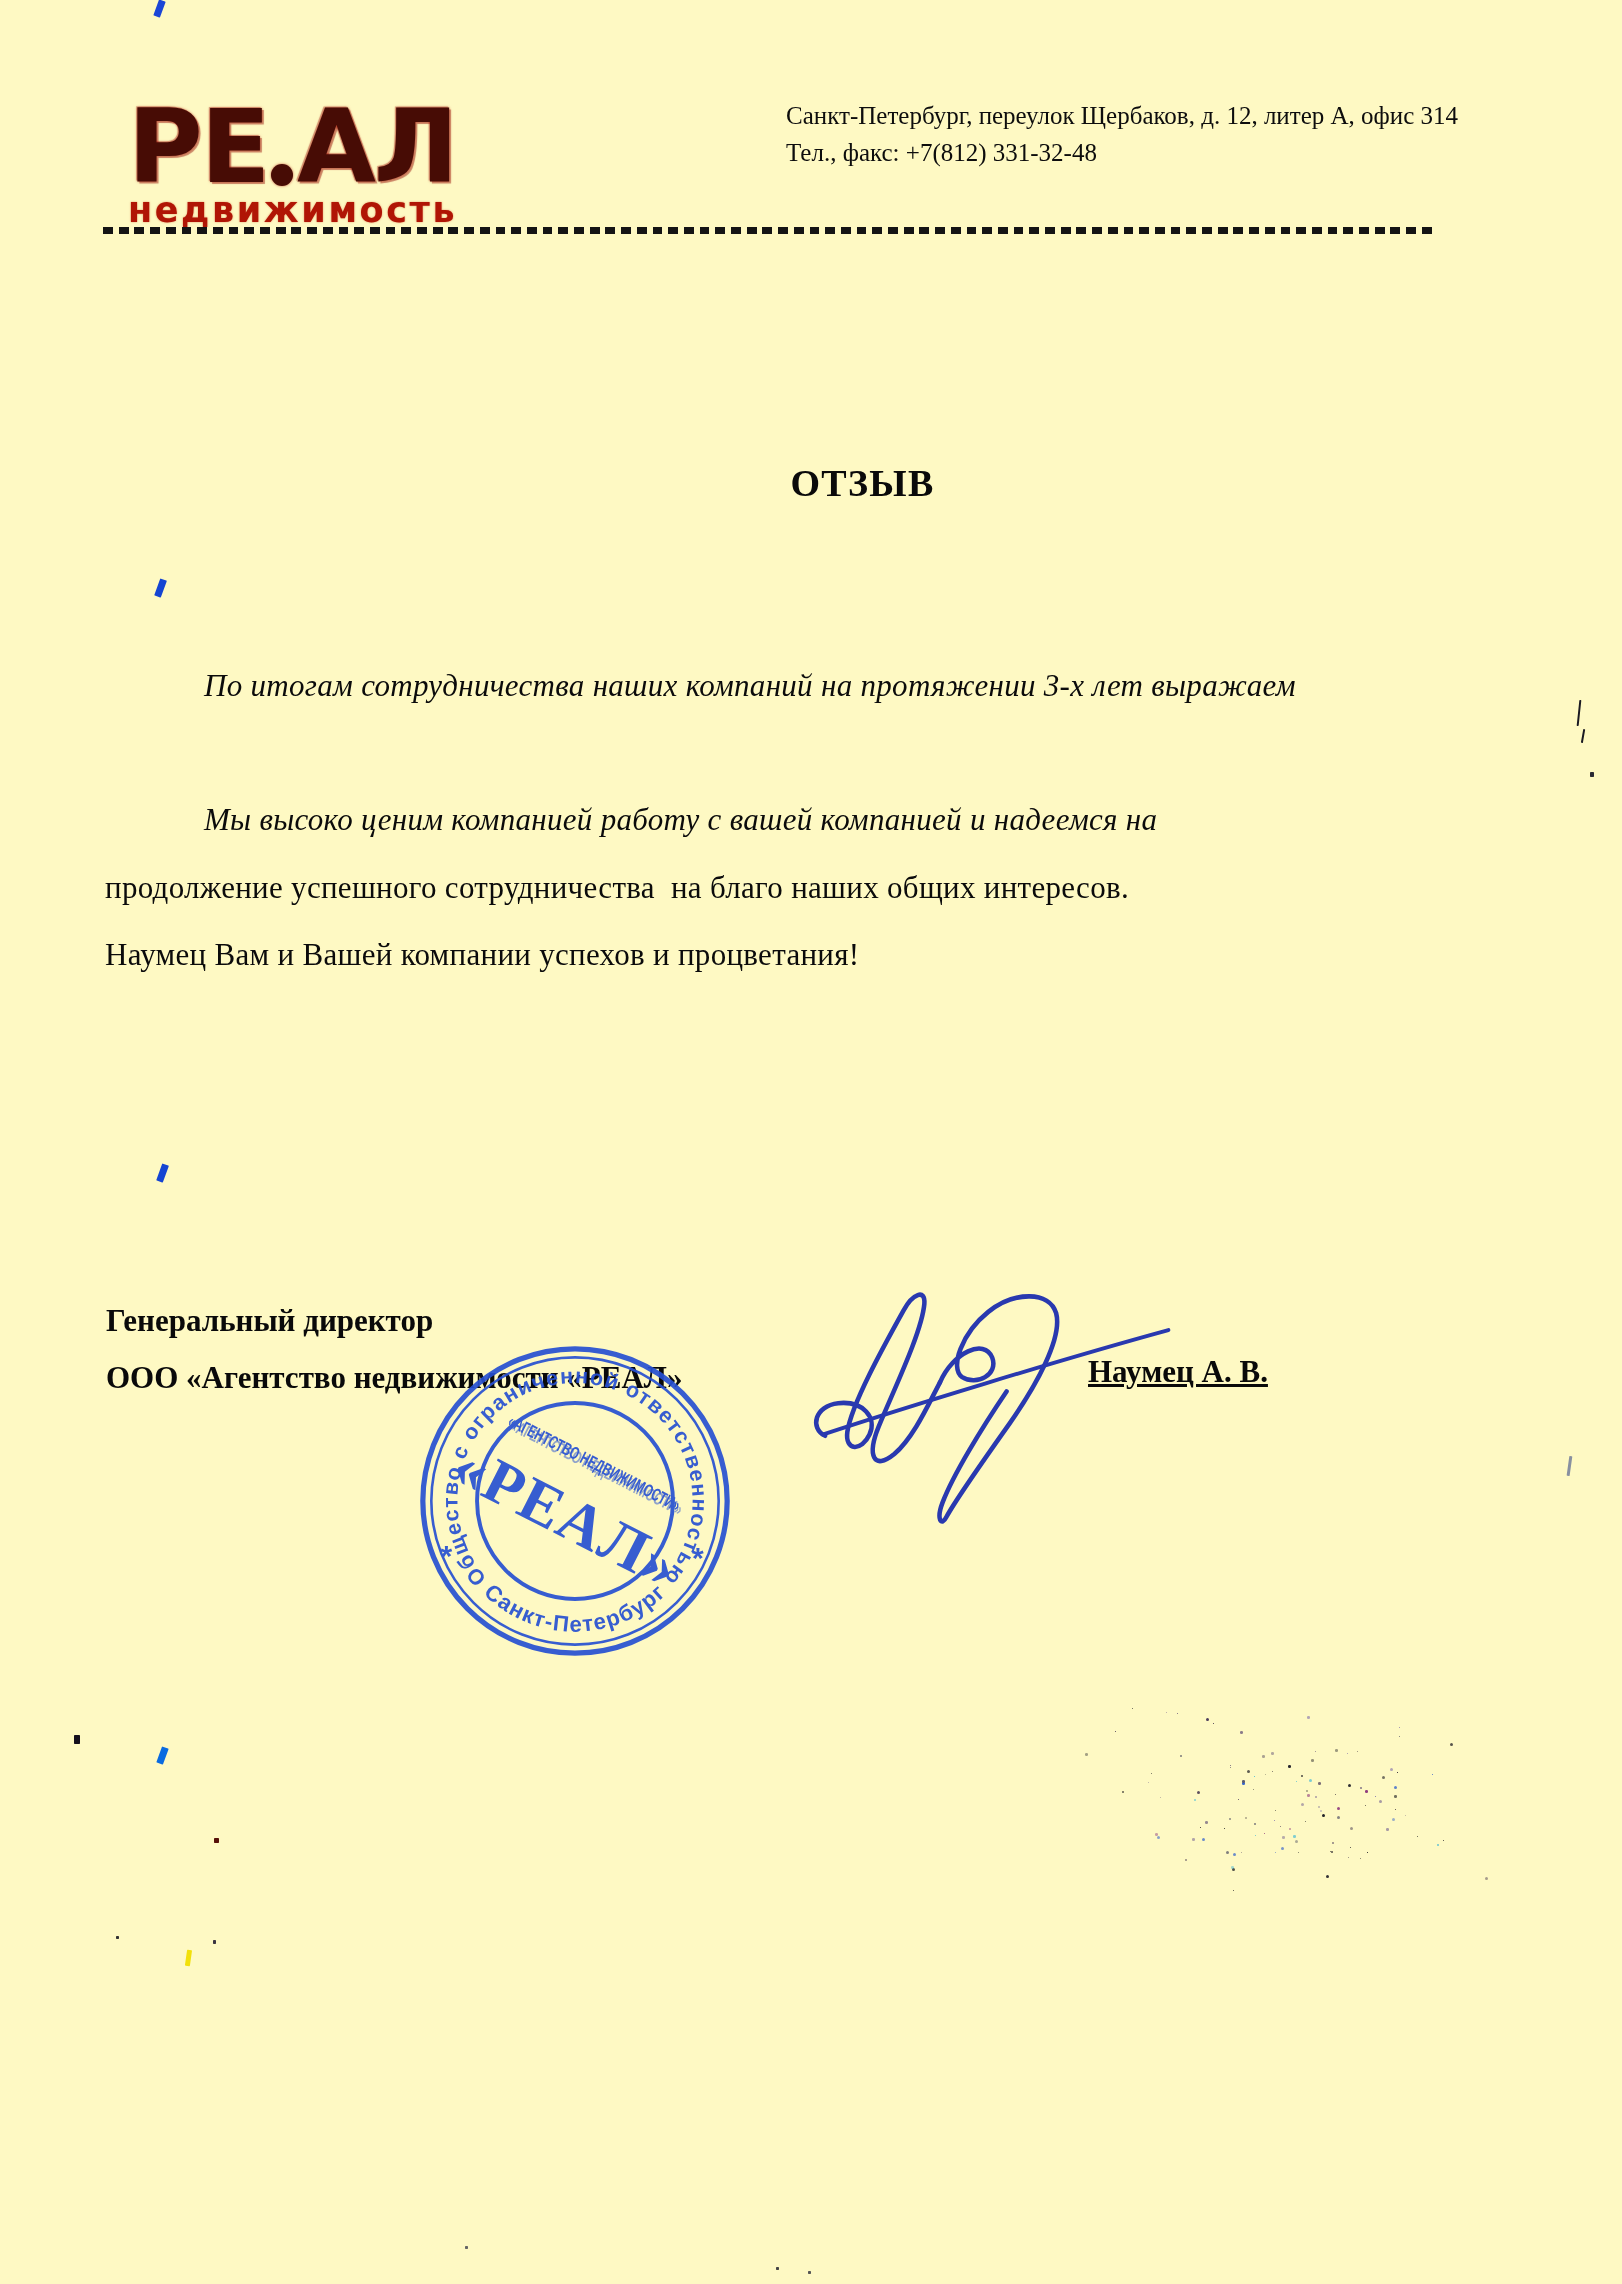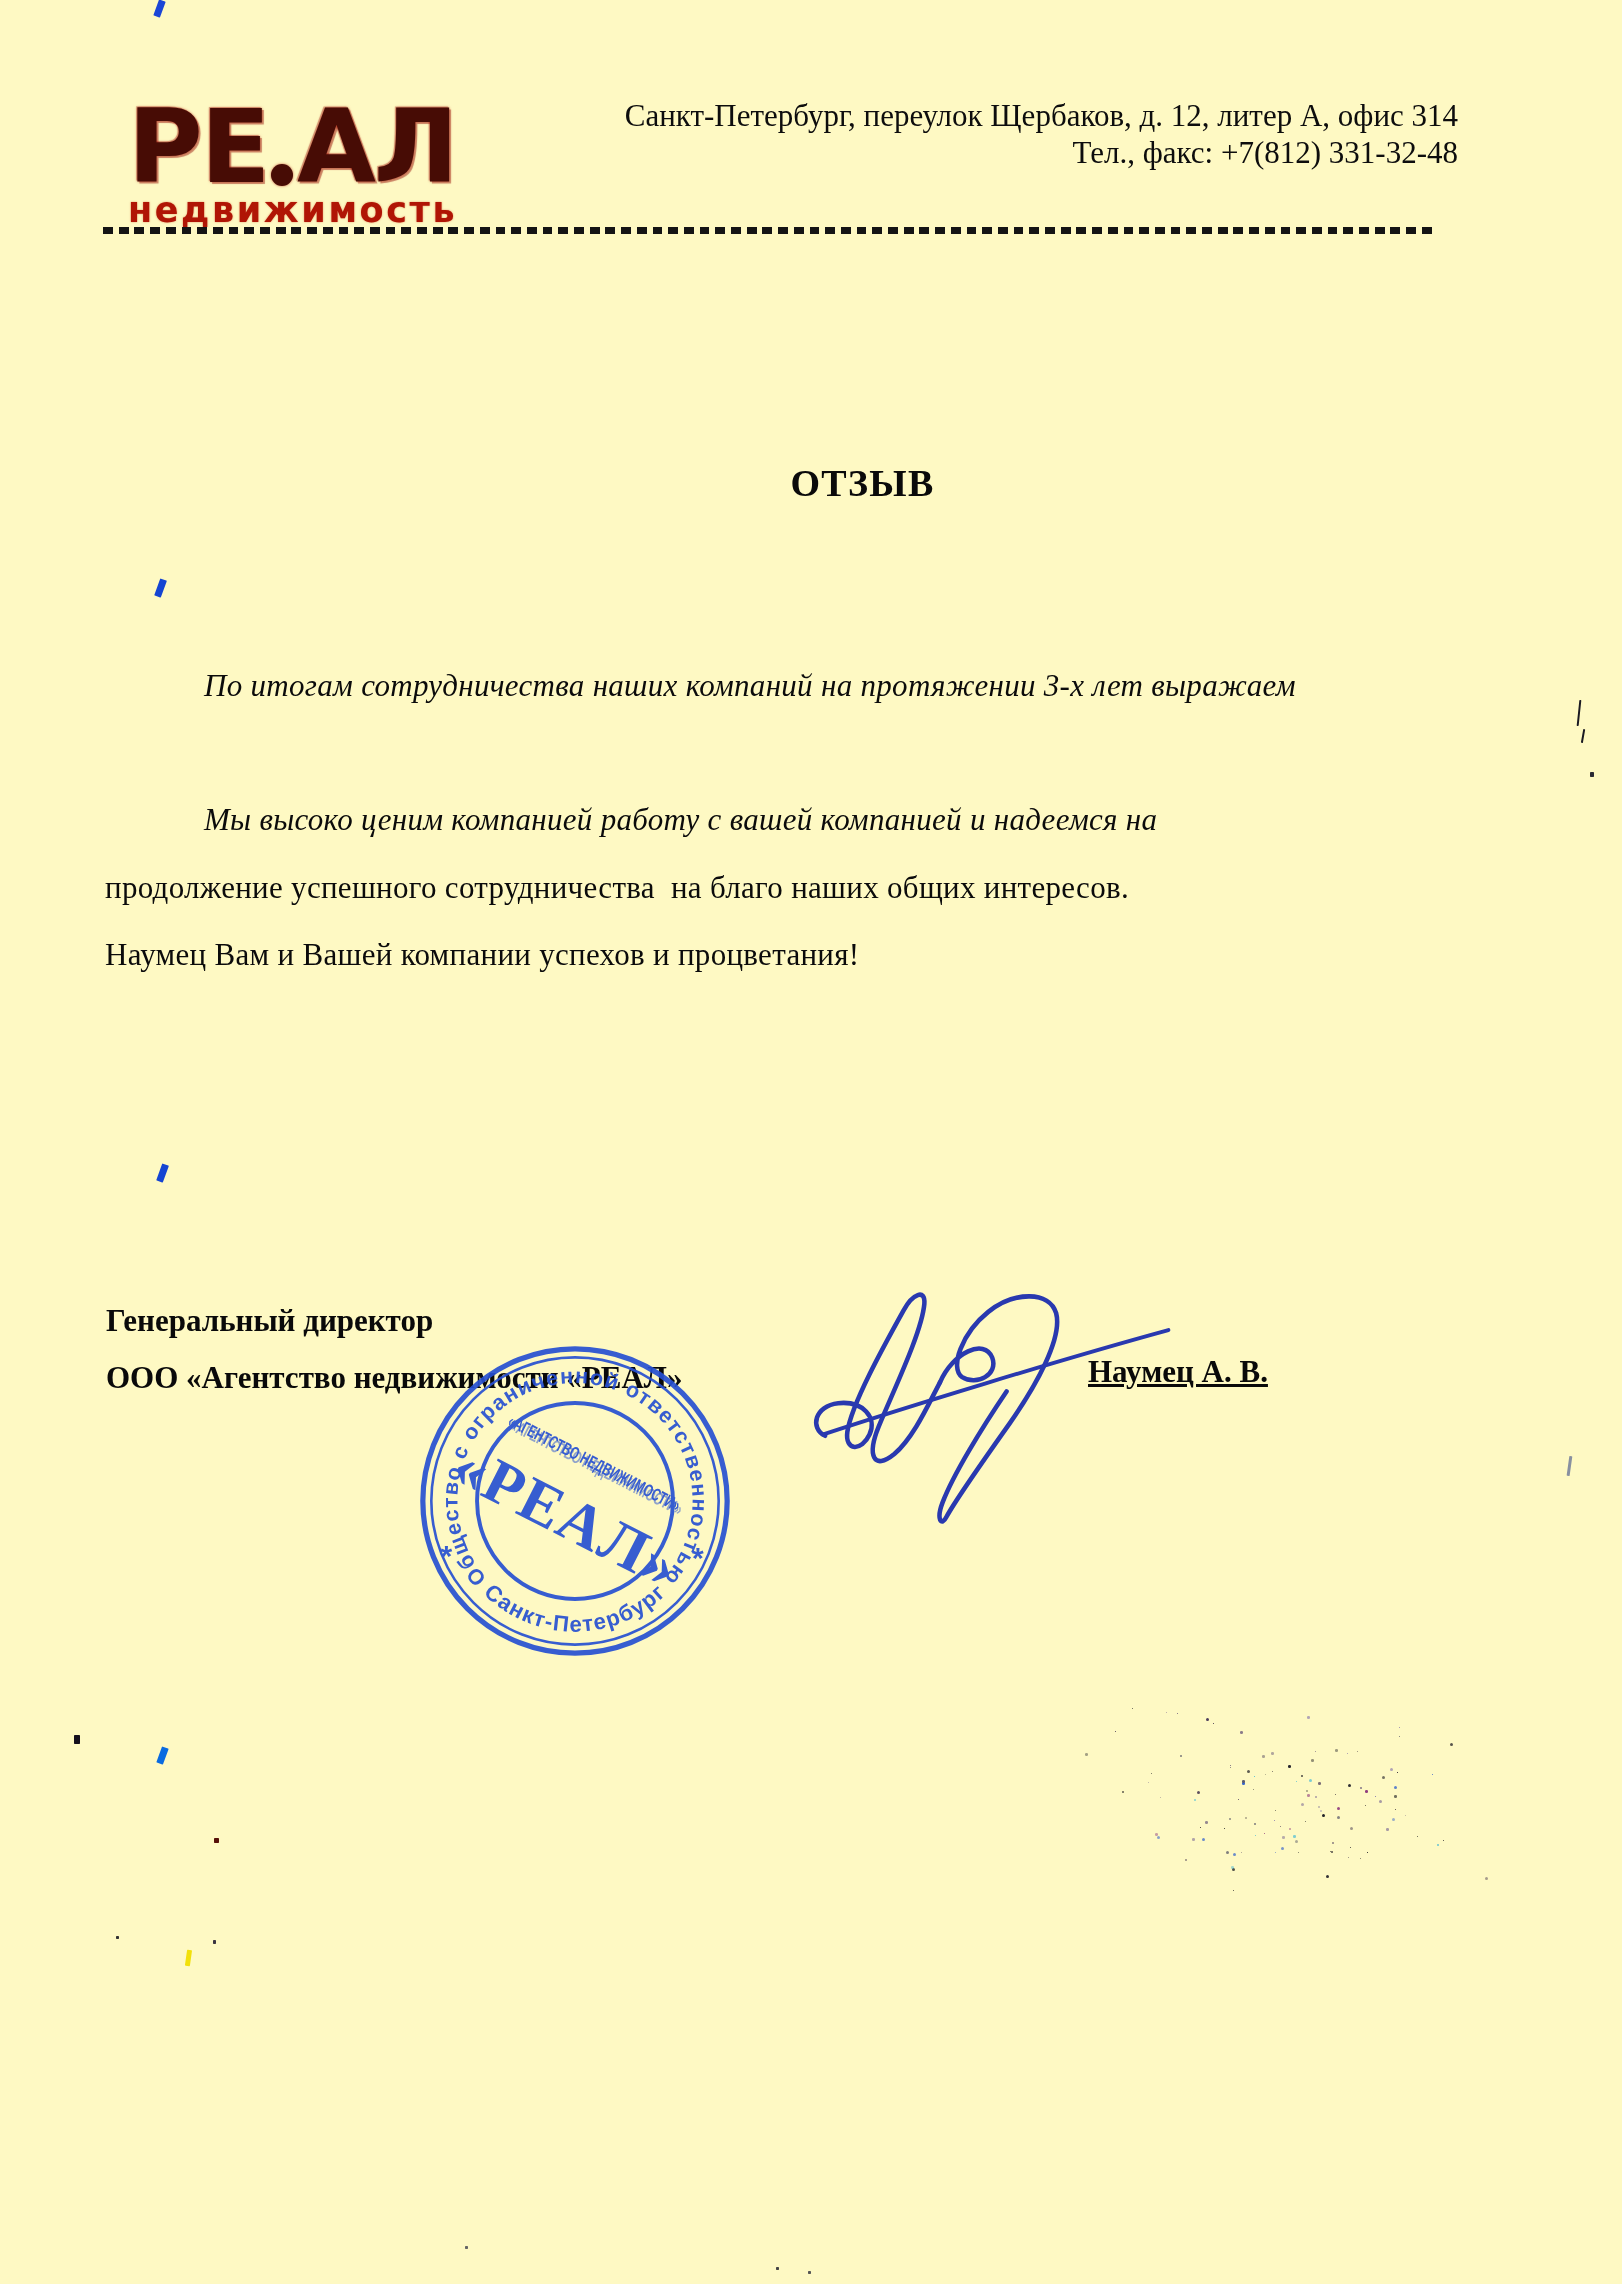--- a/index.html
+++ b/index.html
@@ -26,21 +26,21 @@
     margin:0 3.9px 10.5px 2.6px;flex:0 0 auto;
   }
   .logo-subtitle{
     font-family:"DejaVu Sans", sans-serif;
     font-weight:bold;font-size:35px;line-height:38px;
     letter-spacing:2.6px;color:#b01505;margin-top:-5.2px;
     text-shadow:0 0 2px rgba(200,40,10,.5);
   }
   .contact{
     position:absolute;top:97px;right:165px;z-index:2;
-    text-align:right;font-size:31px;line-height:37px;color:#0d0d0d;
+    text-align:left;font-size:25px;line-height:37px;color:#0d0d0d;
   }
   .divider{
     position:absolute;left:103px;top:227px;z-index:2;
     width:1331px;height:7.2px;
     background:repeating-linear-gradient(90deg,#141414 0 9.8px,transparent 9.8px 15.7px);
   }
   
   .doc-title{
     position:absolute;left:51px;top:461px;width:1623px;z-index:2;
     text-align:center;font-weight:bold;font-size:38px;letter-spacing:1.3px;color:#0a0a0a;

